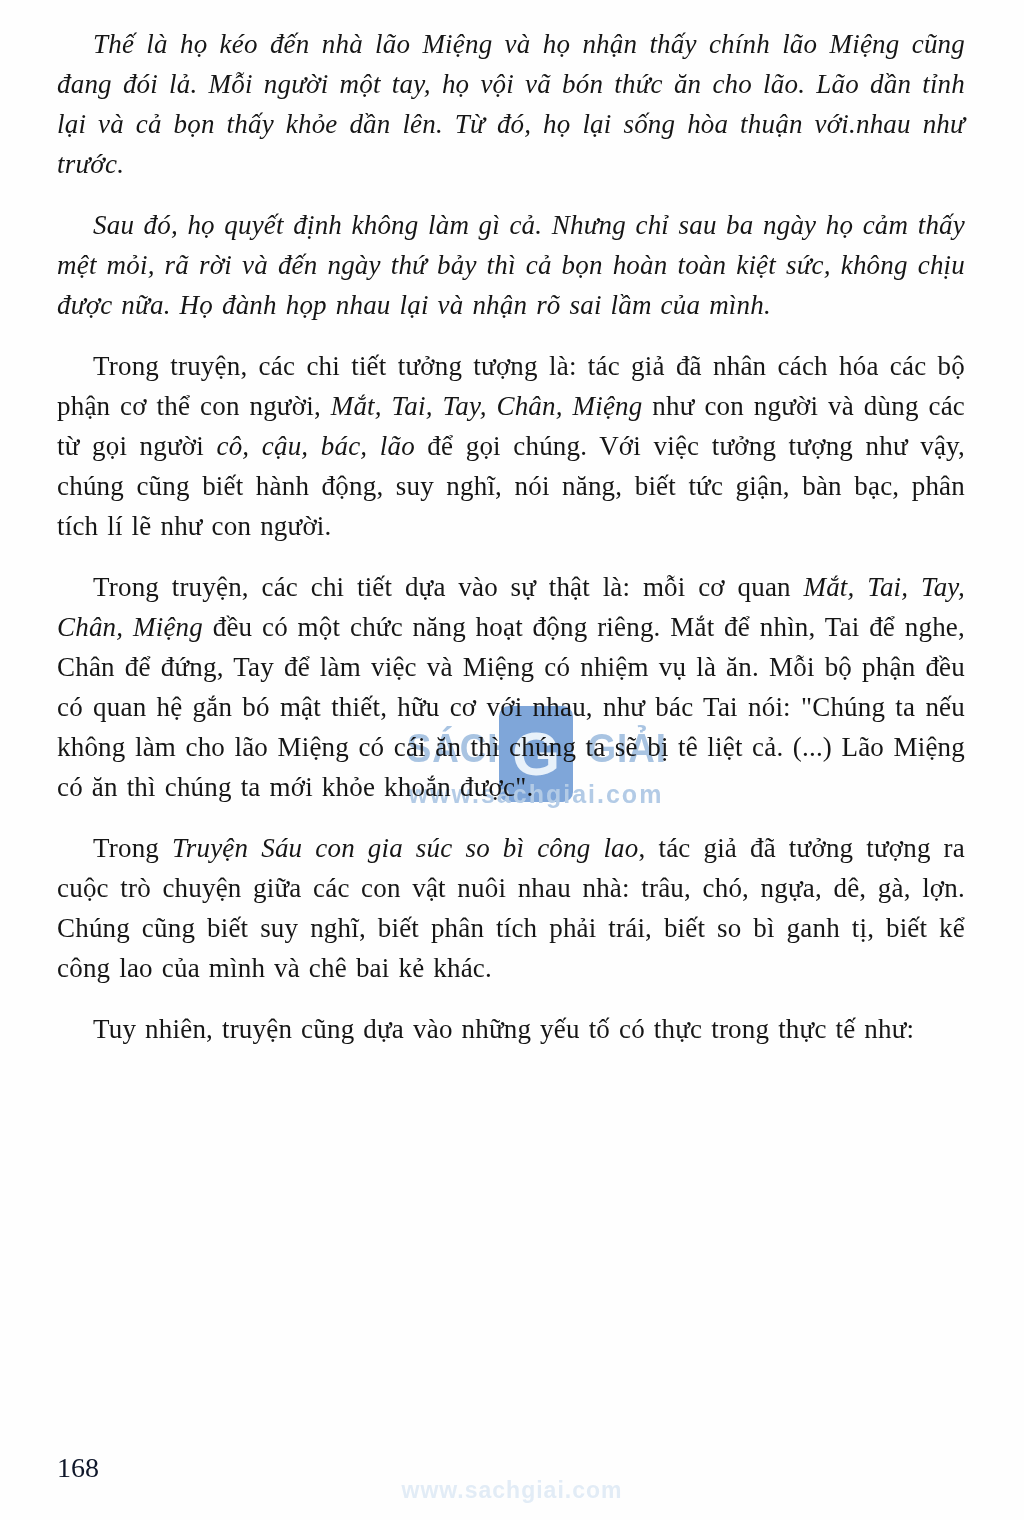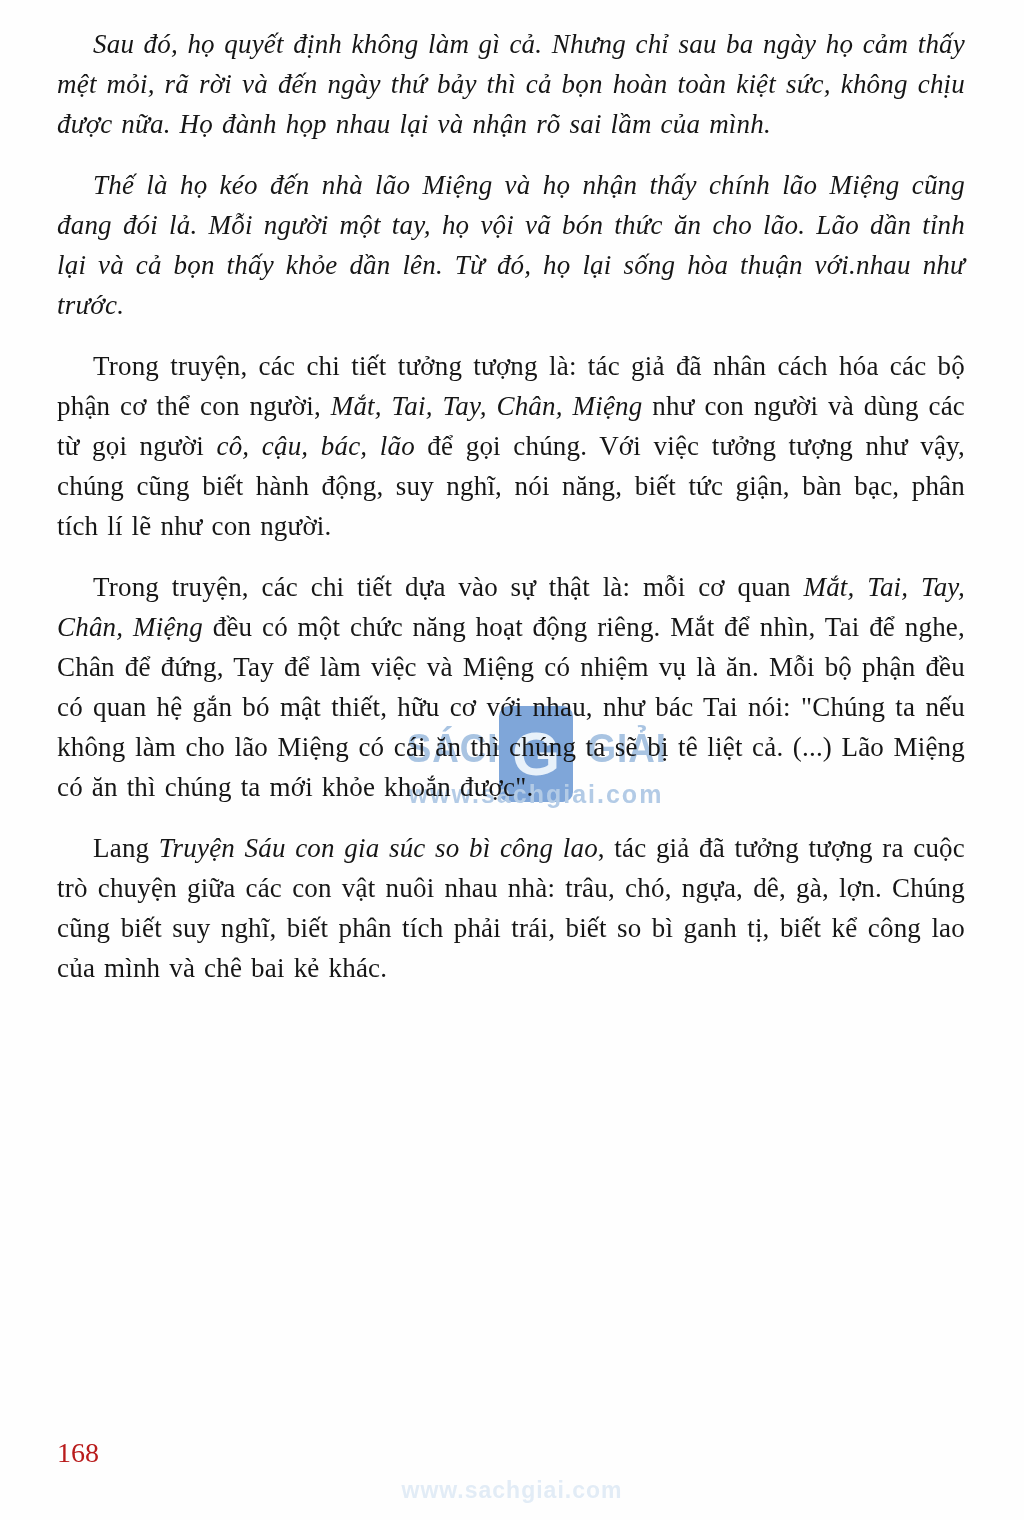--- a/index.html
+++ b/index.html
@@ -99,45 +99,46 @@
     font-size: 23px;
     font-weight: bold;
     letter-spacing: 1px;
     color: #e2ecf6;
     z-index: 1;
   }
   
   .page-number {
     position: absolute;
     left: 57px;
-    bottom: 51px;
+    bottom: 36px;
     font-size: 28px;
-    color: #b91c1c;
+    color: #0f172a;
     z-index: 2;
   }
 </style>
 </head>
 <body>
 
 <div class="page">
 
   <div class="watermark">
     <span class="wm-word left" style="color: rgb(169, 196, 226);">SÁCH</span>
     <span class="wm-logo" style="background: rgb(127, 166, 217);">
       <span class="wm-g">G</span>
     </span>
     <span class="wm-word right" style="color: rgb(169, 196, 226);">GIẢI</span>
     <div class="wm-url" style="color: rgb(179, 203, 230);">www.sachgiai.com</div>
   </div>
 
   <main id="paragraphs" class="text-block">
+      <p class="para"><span class="it">Thế là họ kéo đến nhà lão Miệng và họ nhận thấy chính lão Miệng cũng đang đói lả. Mỗi người một tay, họ vội vã bón thức ăn cho lão. Lão dần tỉnh lại và cả bọn thấy khỏe dần lên. Từ đó, họ lại sống hòa thuận với.nhau như trước.</span></p>
       <p class="para"><span class="it">Sau đó, họ quyết định không làm gì cả. Nhưng chỉ sau ba ngày họ cảm thấy mệt mỏi, rã rời và đến ngày thứ bảy thì cả bọn hoàn toàn kiệt sức, không chịu được nữa. Họ đành họp nhau lại và nhận rõ sai lầm của mình.</span></p>
-      <p class="para"><span class="it">Thế là họ kéo đến nhà lão Miệng và họ nhận thấy chính lão Miệng cũng đang đói lả. Mỗi người một tay, họ vội vã bón thức ăn cho lão. Lão dần tỉnh lại và cả bọn thấy khỏe dần lên. Từ đó, họ lại sống hòa thuận với.nhau như trước.</span></p>
       <p class="para"><span>Trong truyện, các chi tiết tưởng tượng là: tác giả đã nhân cách hóa các bộ phận cơ thể con người, </span><span class="it">Mắt, Tai, Tay, Chân, Miệng</span><span> như con người và dùng các từ gọi người </span><span class="it">cô, cậu, bác, lão</span><span> để gọi chúng. Với việc tưởng tượng như vậy, chúng cũng biết hành động, suy nghĩ, nói năng, biết tức giận, bàn bạc, phân tích lí lẽ như con người.</span></p>
       <p class="para"><span>Trong truyện, các chi tiết dựa vào sự thật là: mỗi cơ quan </span><span class="it">Mắt, Tai, Tay, Chân, Miệng</span><span> đều có một chức năng hoạt động riêng. Mắt để nhìn, Tai để nghe, Chân để đứng, Tay để làm việc và Miệng có nhiệm vụ là ăn. Mỗi bộ phận đều có quan hệ gắn bó mật thiết, hữu cơ với nhau, như bác Tai nói: "Chúng ta nếu không làm cho lão Miệng có cái ăn thì chúng ta sẽ bị tê liệt cả. (...) Lão Miệng có ăn thì chúng ta mới khỏe khoắn được".</span></p>
-      <p class="para"><span>Lang </span><span class="it">Truyện Sáu con gia súc so bì công lao</span><span>, tác giả đã tưởng tượng ra cuộc trò chuyện giữa các con vật nuôi nhau nhà: trâu, chó, ngựa, dê, gà, lợn. Chúng cũng biết suy nghĩ, biết phân tích phải trái, biết so bì ganh tị, biết kể công lao của mình và chê bai kẻ khác.</span></p>
+      <p class="para"><span>Trong </span><span class="it">Truyện Sáu con gia súc so bì công lao</span><span>, tác giả đã tưởng tượng ra cuộc trò chuyện giữa các con vật nuôi nhau nhà: trâu, chó, ngựa, dê, gà, lợn. Chúng cũng biết suy nghĩ, biết phân tích phải trái, biết so bì ganh tị, biết kể công lao của mình và chê bai kẻ khác.</span></p>
+      <p class="para"><span>Tuy nhiên, truyện cũng dựa vào những yếu tố có thực trong thực tế như:</span></p>
     </main>
 
   <div class="wm-bottom">www.sachgiai.com</div>
 
   <div class="page-number">168</div>
 
 </div>
 
 </body></html>

